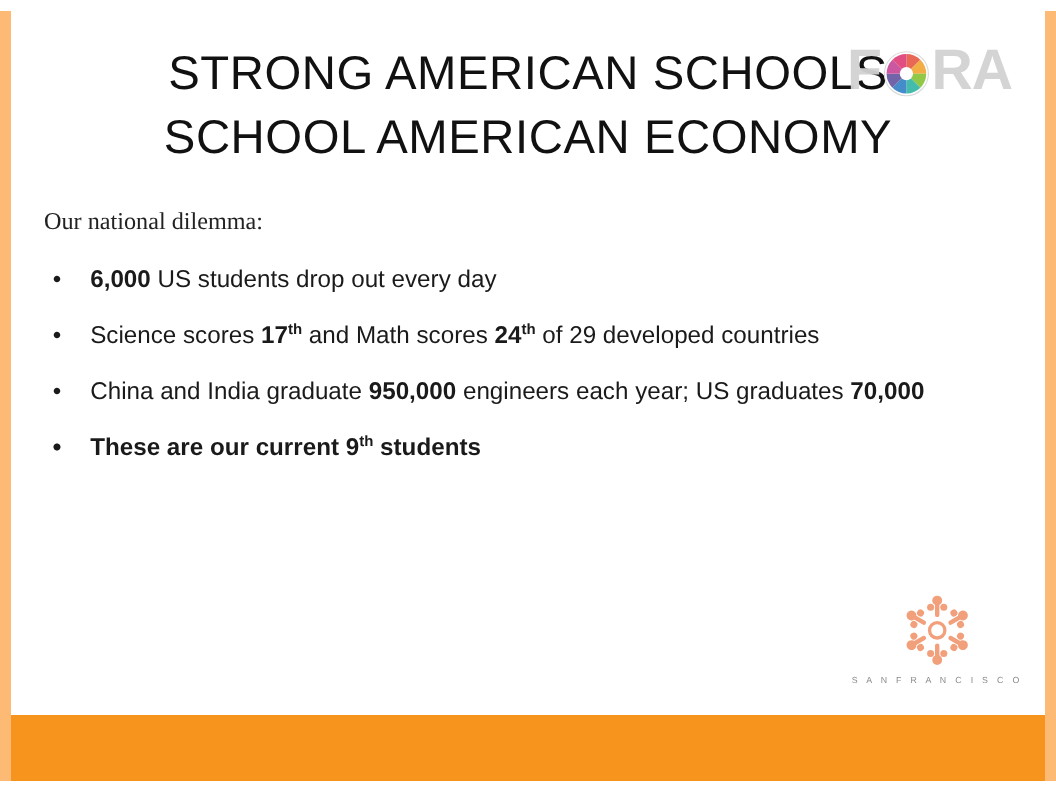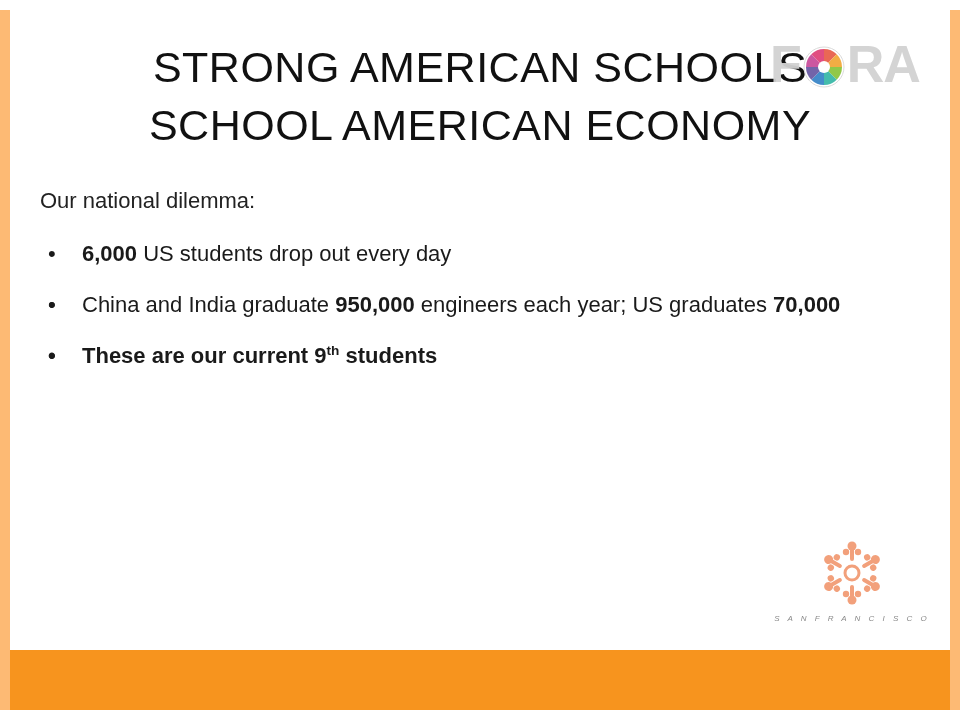--- a/index.html
+++ b/index.html
@@ -96,21 +96,21 @@
   .fora-dot svg { display: block; }
   .fora-ra { color: #d2d2d2; }
 
   
   .lead {
     position: absolute;
     left: 30px;
     top: 178px;
     font-size: 22px;
     color: #222222;
-    font-family: Liberation Sans, sans-serif;
+    font-family: Liberation Serif, serif;
   }
   ul.bullets {
     position: absolute;
     left: 30px;
     top: 228px;
     width: 890px;
     margin: 0;
     padding: 0;
     list-style: none;
   }
@@ -146,21 +146,20 @@
     width: 70px;
     height: 70px;
     margin: 0 auto 6px auto;
   }
   .sfsa-kicker {
     font-size: 8px;
     letter-spacing: 3px;
     color: #8a8a8a;
     font-family: "Liberation Sans", sans-serif;
     margin-bottom: 18px;
-    font-style: italic;
   }
   .sfsa-name {
     font-size: 17px;
     letter-spacing: 1.2px;
     color: #6f6f6f;
     font-family: "Liberation Sans", sans-serif;
   }
 </style>
 </head>
 <body>
@@ -194,21 +193,21 @@
           <circle cx="22" cy="22" r="6" fill="#ffffff"></circle>
         </svg>
       </span>
       <span class="fora-ra">RA</span>
     </div>
 
     <div class="lead">Our national dilemma:</div>
 
     <ul class="bullets" id="bullets">
         <li><span class="dot">•</span><span><span class="b">6,000</span><span> US students drop out every day</span></span></li>
-        <li><span class="dot">•</span></li>
+        <li><span class="dot">•</span><span><span>Science scores </span><span class="b">17</span><sup class="b">th</sup><span> and Math scores </span><span class="b">24</span><sup class="b">th</sup><span> of 29 developed countries</span></span></li>
         <li><span class="dot">•</span><span><span>China and India graduate </span><span class="b">950,000</span><span> engineers each year; US graduates </span><span class="b">70,000</span></span></li>
         <li><span class="dot">•</span></li>
         <li class="strong-item"><span class="dot">•</span><span><span>These are our current 9</span><sup>th</sup><span> students</span></span></li>
       </ul>
 
     <div class="sfsa">
       <div class="sfsa-mark">
         <svg width="70" height="70" viewBox="0 0 70 70" aria-hidden="true">
           <g fill="#f2a07b">
             <g transform="translate(35,35)">

